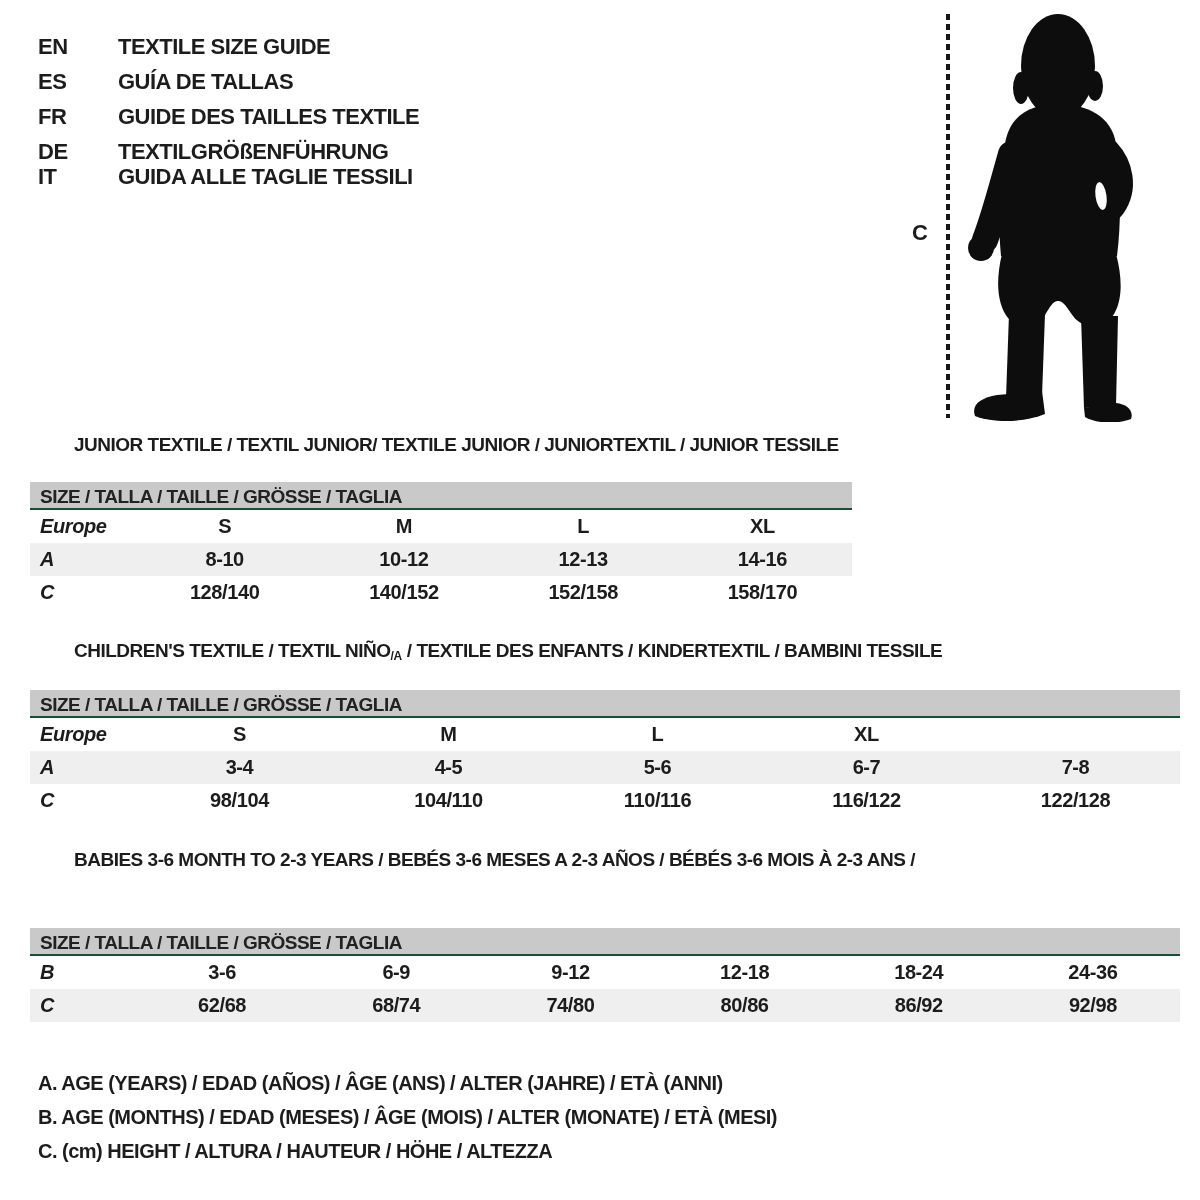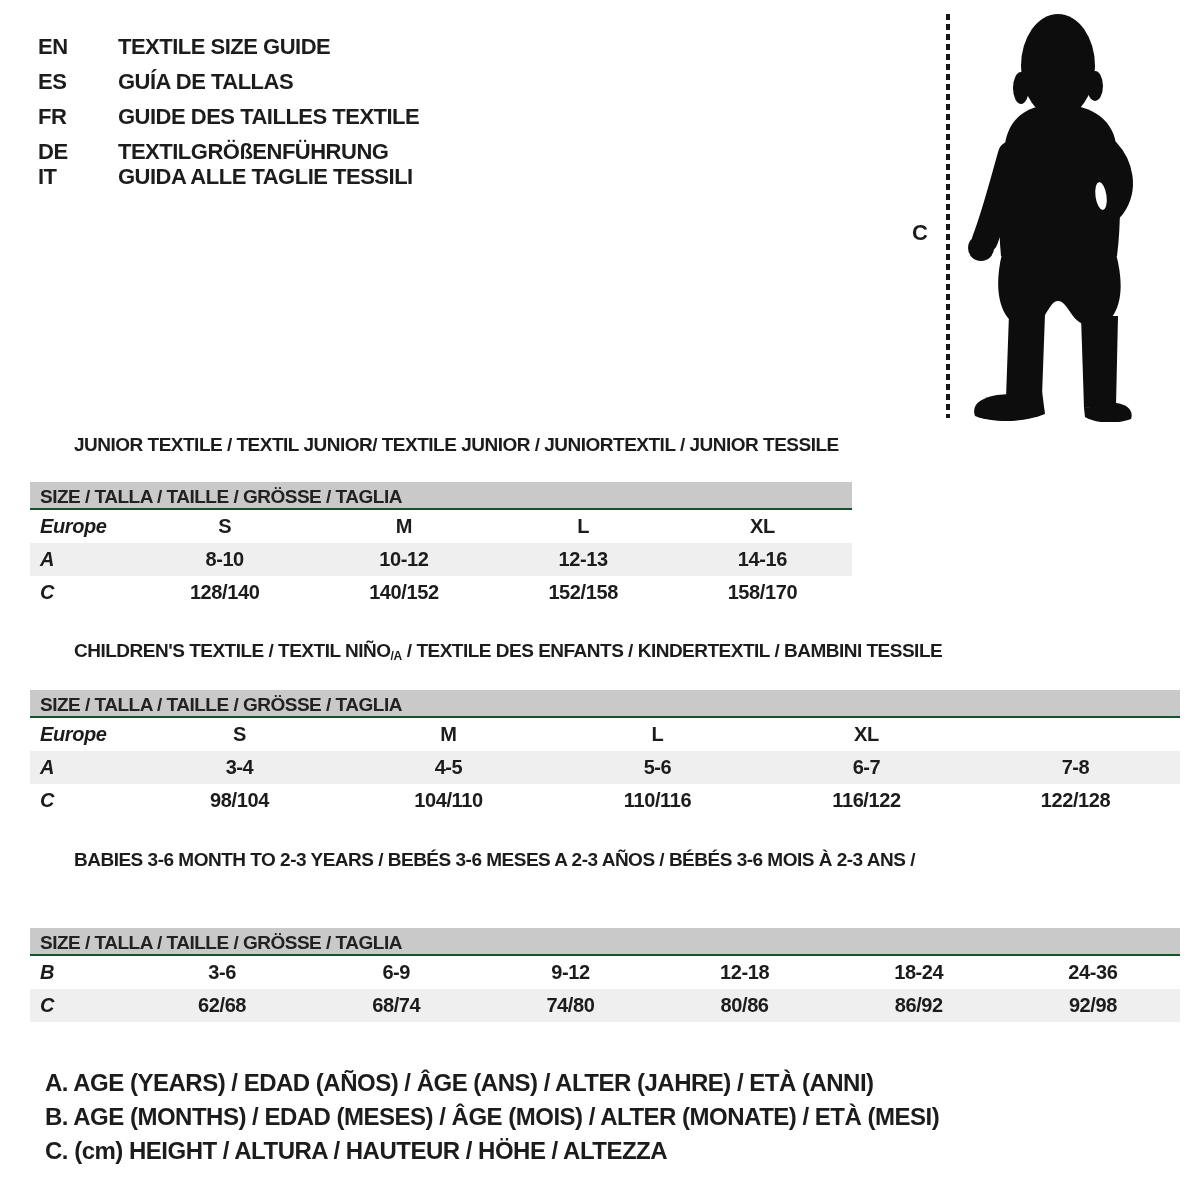--- a/index.html
+++ b/index.html
@@ -35,21 +35,21 @@
     border-bottom:2px solid #14532d;box-sizing:border-box;
     padding-left:10px;font-size:19px;letter-spacing:-0.5px;color:#222;
     white-space:nowrap;overflow:hidden;
   }
   .t-row{display:grid;height:33px;line-height:33px;font-size:20px;letter-spacing:-0.4px;}
   .t-row.shaded{background:#efefef;}
   .t-label{padding-left:10px;text-align:left;font-style:italic;}
   .t-cell{text-align:center;}
 
   
-  .legend-line{position:absolute;left:38px;font-size:24px;letter-spacing:-0.5px;white-space:nowrap;line-height:24px;margin-left:7px;}
+  .legend-line{position:absolute;left:38px;font-size:20px;letter-spacing:-0.5px;white-space:nowrap;line-height:24px;}
 </style>
 </head>
 <body>
 
 <div id="page">
 
   <div>
     <div class="lang-row" style="top:34px">
       <span class="lang-code">EN</span>
       <span class="lang-label">TEXTILE SIZE GUIDE</span>

